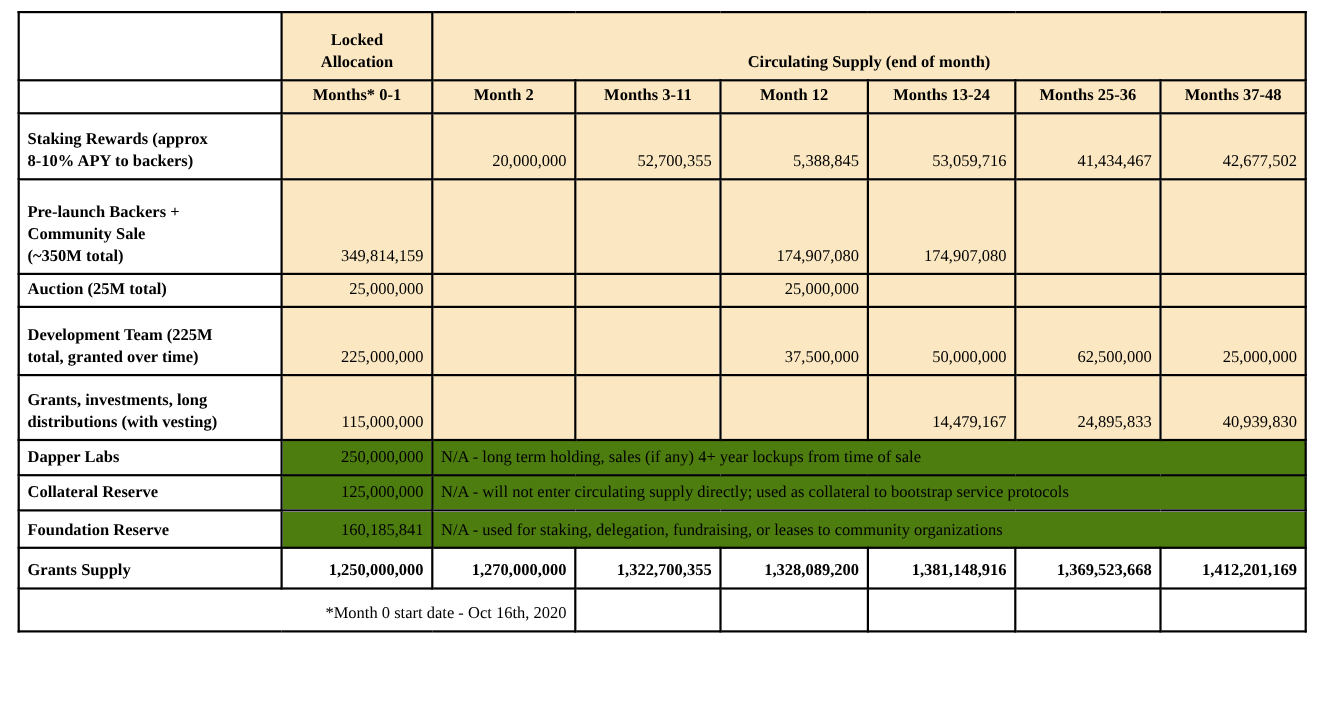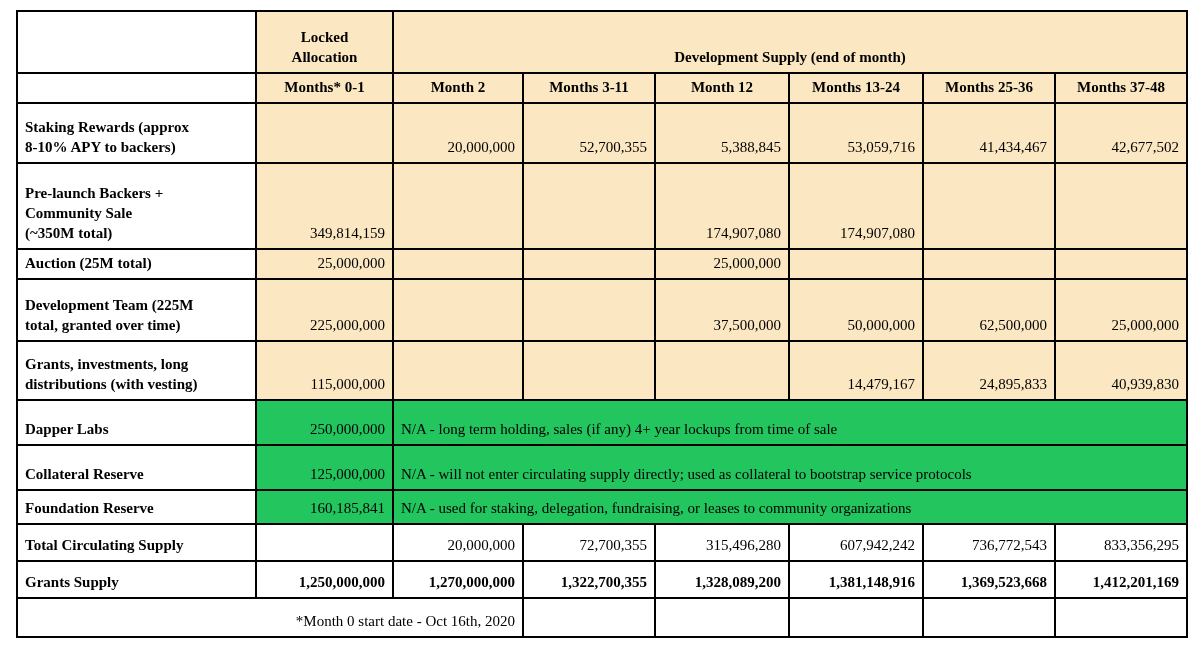--- a/index.html
+++ b/index.html
@@ -3,25 +3,25 @@
 <meta charset="utf-8">
 <style>
   html,body{margin:0;padding:0;background:#ffffff;}
   #stage{position:relative;width:1200px;height:648px;background:#ffffff;overflow:hidden;
          font-family:Liberation Serif, serif;color:#000;}
   table#alloc{position:absolute;left:16px;top:10px;border-collapse:collapse;table-layout:fixed;}
   #alloc td{border:2px solid #000;font-size:15px;line-height:20px;vertical-align:bottom;
             padding:3px 7px 5px 7px;overflow:hidden;}
   
   tr.h62{height:62px;} tr.h35{height:20px;} tr.h60{height:60px;} tr.h86{height:86px;padding-left:12px;}
-  tr.h59{height:59px;} tr.h36{height:45px;} tr.h34{height:34px;} tr.h37{height:37px;}
+  tr.h59{height:59px;} tr.h36{height:32px;} tr.h34{height:34px;} tr.h37{height:37px;}
   tr.h39{height:39px;}
   
   .yellow{background:#FBE8C2;}
-  .green{background:#22c55e;}
+  .green{background:#4d7c0f;}
   .hdr{font-weight:bold;text-align:center;vertical-align:middle;white-space:pre-line;padding:2px 4px;}
   .lbl{font-weight:bold;white-space:pre-line;line-height:24px;padding-left:7px;}
   .num{text-align:right;padding-right:9px;}
   .bold{font-weight:bold;}
   .nob{border:none;background:#ffffff;}
   .open{border:none;}
   .oplast{border:none;border-right:2px solid #000;}
   .vmid{vertical-align:middle;}
   .note{vertical-align:middle;text-align:left;padding-left:8px;white-space:nowrap;}
   .foot{vertical-align:middle;text-align:right;padding-left:7px;}
@@ -40,21 +40,21 @@
         <col style="width:134px">
         <col style="width:132px">
         <col style="width:132px">
     </colgroup>
 
     <tbody>
         <tr class="h62">
       <td class="nob"></td>
       <td class="yellow hdr">Locked
 Allocation</td>
-      <td class="yellow hdr" colspan="6">Development Supply (end of month)</td>
+      <td class="yellow hdr" colspan="6">Circulating Supply (end of month)</td>
     </tr>
 
     <tr class="h35">
       <td></td>
       <td class="yellow hdr">Months* 0-1</td>
       <td class="yellow hdr">Month 2</td>
       <td class="yellow hdr">Months 3-11</td>
       <td class="yellow hdr">Month 12</td>
       <td class="yellow hdr">Months 13-24</td>
       <td class="yellow hdr">Months 25-36</td>
@@ -132,30 +132,20 @@
       <td class="green num">125,000,000</td>
       <td class="green note" colspan="6">N/A - will not enter circulating supply directly; used as collateral to bootstrap service protocols</td>
     </tr>
 
     <tr class="h34">
       <td class="lbl">Foundation Reserve</td>
       <td class="green num">160,185,841</td>
       <td class="green note" colspan="6">N/A - used for staking, delegation, fundraising, or leases to community organizations</td>
     </tr>
 
-    <tr class="h37">
-      <td class="lbl">Total Circulating Supply</td>
-      <td class="num"></td>
-      <td class="num">20,000,000</td>
-      <td class="num">72,700,355</td>
-      <td class="num">315,496,280</td>
-      <td class="num">607,942,242</td>
-      <td class="num">736,772,543</td>
-      <td class="num">833,356,295</td>
-    </tr>
 
     <tr class="h37">
       <td class="lbl">Grants Supply</td>
       <td class="num bold">1,250,000,000</td>
       <td class="num bold">1,270,000,000</td>
       <td class="num bold">1,322,700,355</td>
       <td class="num bold">1,328,089,200</td>
       <td class="num bold">1,381,148,916</td>
       <td class="num bold">1,369,523,668</td>
       <td class="num bold">1,412,201,169</td>

